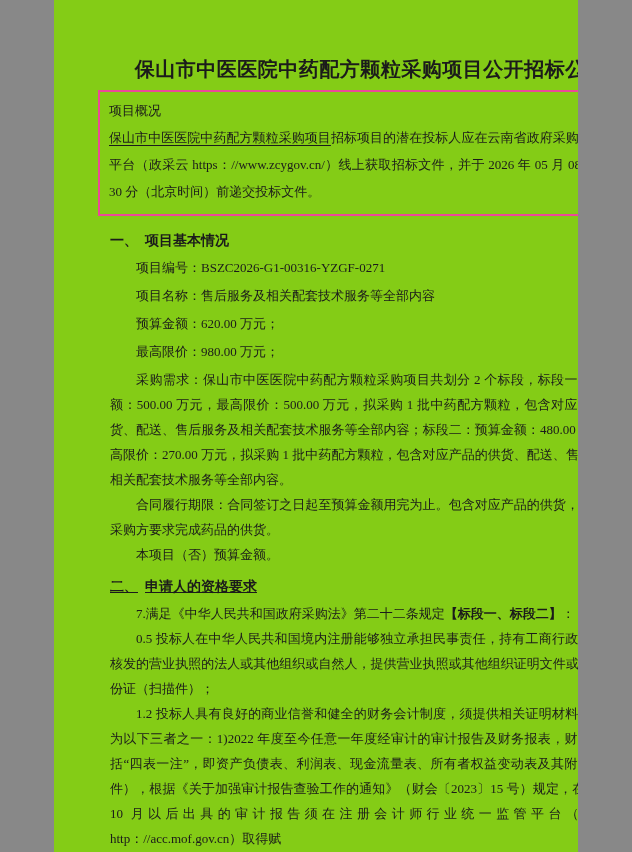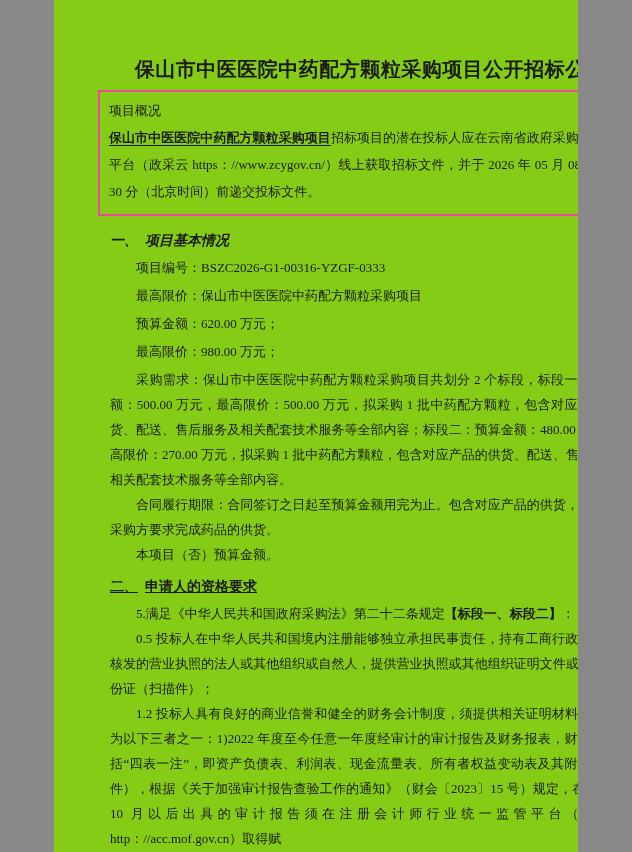--- a/index.html
+++ b/index.html
@@ -30,29 +30,29 @@
   .overview-box {
     margin-top:6px;
     margin-left:-12px;
     width:544px;
     border:2px solid #ec4899;
     padding:5px 9px 9px 9px;
     font-size:13px;
     line-height:27px;
   }
   .overview-box p { text-align:justify; }
-  .u { text-decoration:underline; text-underline-offset:3px;font-weight:bold; }
+  .u { text-decoration:underline; text-underline-offset:3px; }
   .body-text { font-size:13px; line-height:25px; }
   .sec-heading {
     font-size:14px;
     font-weight:bold;
     line-height:25px;
   }
   .sec-heading .num { margin-right:7px; }
-  .sec1-heading { margin-top:12px; margin-bottom:2px;font-style:italic; }
+  .sec1-heading { margin-top:12px; margin-bottom:2px; }
   .sec2-heading { margin-top:7px; margin-bottom:2px;text-decoration:underline; }
   .item-line {
     text-indent:2em;
     line-height:25px;
     margin-bottom:3px;
     white-space:nowrap;
   }
   .para {
     text-indent:2em;
     text-align:justify;
@@ -79,32 +79,32 @@
 
     <div class="overview-box">
       <p>项目概况</p>
       <p><span class="u">保山市中医医院中药配方颗粒采购项目</span><span>招标项目的潜在投标人应在云南省政府采购电子交易平台（政采云 https：//www.zcygov.cn/）线上获取招标文件，并于 2026 年 05 月 08 日 09 时 30 分（北京时间）前递交投标文件。</span></p>
     </div>
 
     <div class="body-text">
 
       <p class="sec-heading sec1-heading"><span class="num">一、</span><span>项目基本情况</span></p>
 
-      <p class="item-line">项目编号：BSZC2026-G1-00316-YZGF-0333</p>
-      <p class="item-line">最高限价：保山市中医医院中药配方颗粒采购项目</p>
+      <p class="item-line">项目编号：BSZC2026-G1-00316-YZGF-0271</p>
+      <p class="item-line">项目名称：售后服务及相关配套技术服务等全部内容</p>
       <p class="item-line">预算金额：620.00 万元；</p>
       <p class="item-line">最高限价：980.00 万元；</p>
 
       <p class="para">采购需求：保山市中医医院中药配方颗粒采购项目共划分 2 个标段，标段一：预算金额：500.00 万元，最高限价：500.00 万元，拟采购 1 批中药配方颗粒，包含对应产品的供货、配送、售后服务及相关配套技术服务等全部内容；标段二：预算金额：480.00 万元，最高限价：270.00 万元，拟采购 1 批中药配方颗粒，包含对应产品的供货、配送、售后服务及相关配套技术服务等全部内容。</p>
       <p class="para">合同履行期限：合同签订之日起至预算金额用完为止。包含对应产品的供货，分批次按采购方要求完成药品的供货。</p>
       <p class="para">本项目（否）预算金额。</p>
 
       <p class="sec-heading sec2-heading"><span class="num">二、</span><span>申请人的资格要求</span></p>
 
-      <p class="para"><span>5.满足《中华人民共和国政府采购法》第二十二条规定</span><span class="bold">【标段一、标段二】</span><span>：</span></p>
+      <p class="para"><span>7.满足《中华人民共和国政府采购法》第二十二条规定</span><span class="bold">【标段一、标段二】</span><span>：</span></p>
 
       <p class="para">0.5 投标人在中华人民共和国境内注册能够独立承担民事责任，持有工商行政管理部门核发的营业执照的法人或其他组织或自然人，提供营业执照或其他组织证明文件或自然人身份证（扫描件）；</p>
       <p class="para">1.2 投标人具有良好的商业信誉和健全的财务会计制度，须提供相关证明材料，内容可为以下三者之一：1)2022 年度至今任意一年度经审计的审计报告及财务报表，财务报表包括“四表一注”，即资产负债表、利润表、现金流量表、所有者权益变动表及其附注（扫描件），根据《关于加强审计报告查验工作的通知》（财会〔2023〕15 号）规定，在 2022 年 10 月以后出具的审计报告须在注册会计师行业统一监管平台（网址：http：//acc.mof.gov.cn）取得赋</p>
 
     </div>
   </div>
 
   <svg class="stamp" viewBox="0 0 180 180" width="180" height="180" aria-hidden="true">
     <circle cx="90" cy="90" r="83" fill="none" stroke="#d93a28" stroke-width="5"></circle>
     <polygon fill="#d93a28" points="90,48 98.8,73.9 126.1,74.3 104.3,90.6 112.3,116.7 90,101 67.7,116.7 75.7,90.6 53.9,74.3 81.2,73.9"></polygon>

